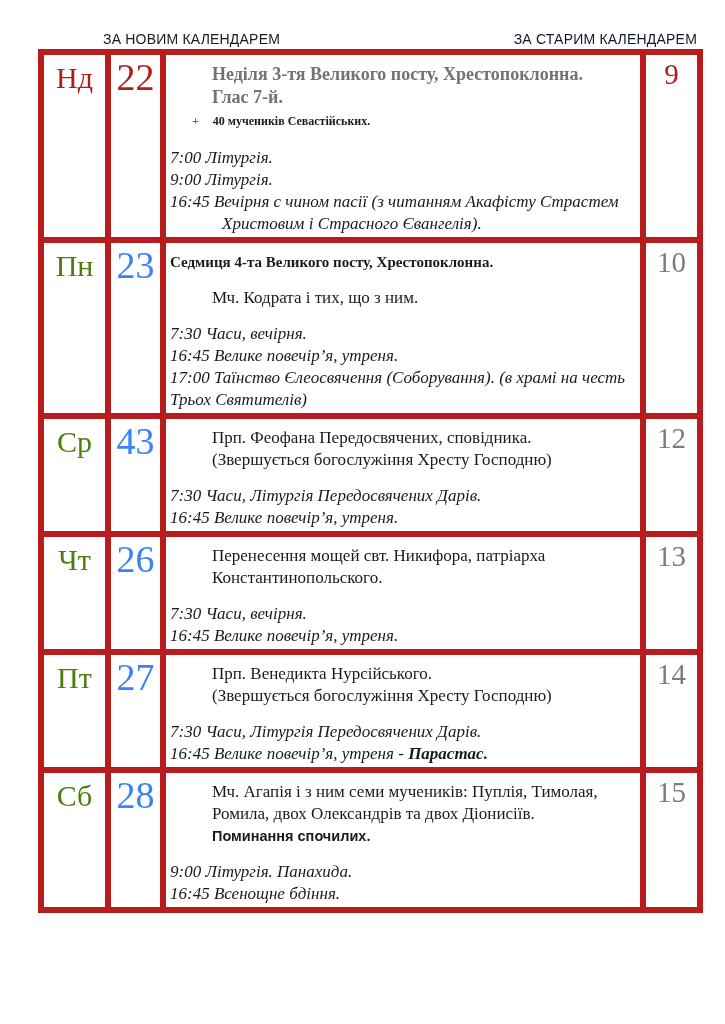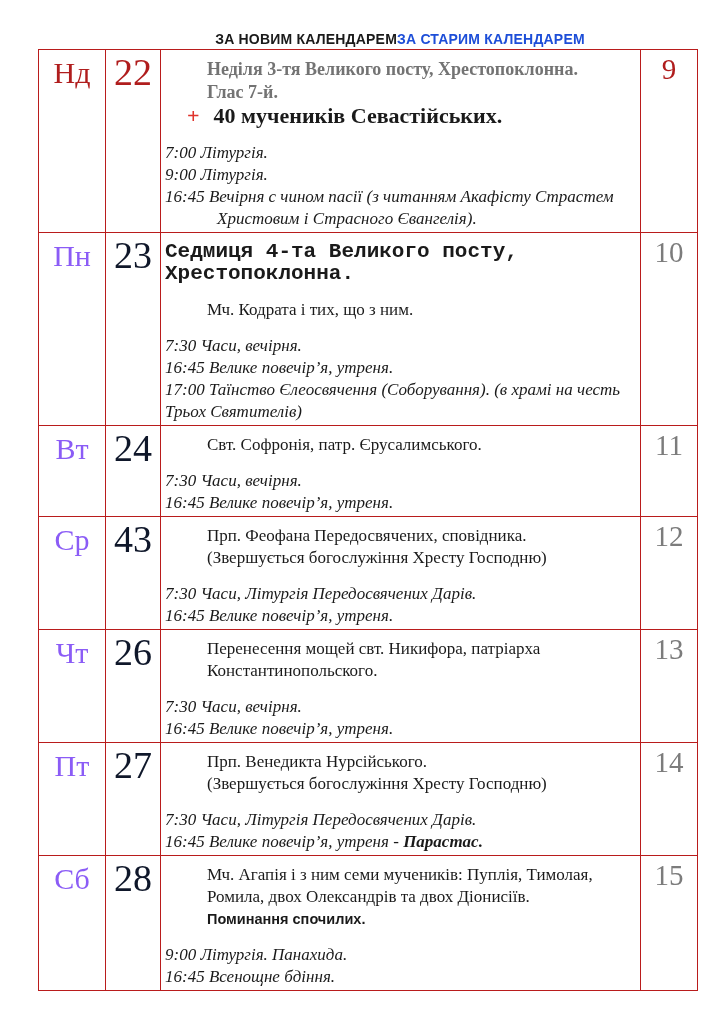--- a/index.html
+++ b/index.html
@@ -1,50 +1,50 @@
 <!DOCTYPE html>
 <html><head>
 <meta charset="utf-8">
 <style>
   * { margin:0; padding:0; box-sizing:border-box; }
   html,body { width:725px; height:1024px; background:#ffffff; overflow:hidden;
               font-family:"Liberation Serif", serif; }
   .page { position:relative; width:725px; height:1024px; background:#fff; }
 
   .page-header { position:absolute; left:38px; top:31px; width:659px;
-                 display:flex; justify-content:center; align-items:flex-end;
-                 font-family:"Liberation Sans", sans-serif; font-weight:bold;
+                 display:flex; justify-content:space-between; align-items:flex-end;
+                 font-family:"Liberation Sans", sans-serif; font-weight:normal;
                  font-size:14px; letter-spacing:.2px; }
   .page-header .left  { margin-left:65px; color:#1a1a1a; }
-  .page-header .right { color:#1d4ed8; }
+  .page-header .right { color:#0f172a; }
 
   table.calendar { position:absolute; left:38px; top:49px; width:659px;
                    border-collapse:collapse; table-layout:fixed; }
-  table.calendar td { border:1px solid #b91c1c; vertical-align:top;margin-top:36px; }
+  table.calendar td { border:6px solid #b91c1c; vertical-align:top;margin-top:36px; }
 
   tr:nth-child(1){ height:177px; }
   tr:nth-child(2){ height:151px; }
   tr:nth-child(3){ height:89px; }
   tr:nth-child(4){ height:103px; }
   tr:nth-child(5){ height:110px; }
   tr:nth-child(6){ height:110px;border-radius:23px; }
   tr:nth-child(7){ height:122px; }
 
-  td.day-cell   { text-align:center; font-size:30px; line-height:1.15; padding-top:6px; color:#8b5cf6; }
-  td.ndate-cell { text-align:center; font-size:38px; line-height:1.05; padding-top:3px; color:#0f172a; }
+  td.day-cell   { text-align:center; font-size:30px; line-height:1.15; padding-top:6px; color:#4d7c0f; }
+  td.ndate-cell { text-align:center; font-size:38px; line-height:1.05; padding-top:3px; color:#3b82f6; }
   td.odate-cell { text-align:center; font-size:29px; line-height:1.1;  padding-top:4px; color:#7c7c7c; }
   td.content-cell { padding:8px 6px 2px 4px; }
 
   tr.sunday td.day-cell, tr.sunday td.ndate-cell, tr.sunday td.odate-cell { color:#b01d1d; }
 
   .line { font-size:17px; line-height:22px; color:#1a1a1a; }
   .feast-title { color:#737373; font-weight:bold; font-size:18px; line-height:23px; padding-left:42px; }
-  .plus-saint  { font-weight:bold; font-size:22px; line-height:24px; padding-left:22px; }
+  .plus-saint  { font-weight:bold; font-size:12px; line-height:24px; padding-left:22px; }
   .plus-saint .cross { color:#e0332c; margin-right:14px; font-weight:bold; }
-  .week-title  { font-family:Liberation Mono, monospace; font-weight:bold; font-size:21px; line-height:22px; }
+  .week-title  { font-family:Liberation Serif, serif; font-weight:bold; font-size:15px; line-height:22px; }
   .saint    { padding-left:42px; }
   .memorial { padding-left:42px; font-family:"Liberation Sans", sans-serif;
               font-weight:bold; font-size:14.5px; line-height:22px; }
   .time { font-style:italic; }
   .time.cont { padding-left:52px; }
   .time .time-bold { font-weight:bold; }
   .blank { height:14px; }
 </style>
 </head>
 <body>
@@ -88,31 +88,20 @@
             <div class="line saint">Мч. Кодрата і тих, що з ним.</div>
             <div class="line blank"></div>
             <div class="line time">7:30 Часи, вечірня.</div>
             <div class="line time">16:45 Велике повечір’я, утреня.</div>
             <div class="line time">17:00 Таїнство Єлеосвячення (Соборування). (в храмі на честь</div>
             <div class="line time">Трьох Святителів)</div>
           </td>
           <td class="odate-cell">10</td>
         </tr>
         <tr>
-          <td class="day-cell">Вт</td>
-          <td class="ndate-cell">24</td>
-          <td class="content-cell">
-            <div class="line saint">Свт. Софронія, патр. Єрусалимського.</div>
-            <div class="line blank"></div>
-            <div class="line time">7:30 Часи, вечірня.</div>
-            <div class="line time">16:45 Велике повечір’я, утреня.</div>
-          </td>
-          <td class="odate-cell">11</td>
-        </tr>
-        <tr>
           <td class="day-cell">Ср</td>
           <td class="ndate-cell">43</td>
           <td class="content-cell">
             <div class="line saint">Прп. Феофана Передосвячених, сповідника.</div>
             <div class="line saint">(Звершується богослужіння Хресту Господню)</div>
             <div class="line blank"></div>
             <div class="line time">7:30 Часи, Літургія Передосвячених Дарів.</div>
             <div class="line time">16:45 Велике повечір’я, утреня.</div>
           </td>
           <td class="odate-cell">12</td>

